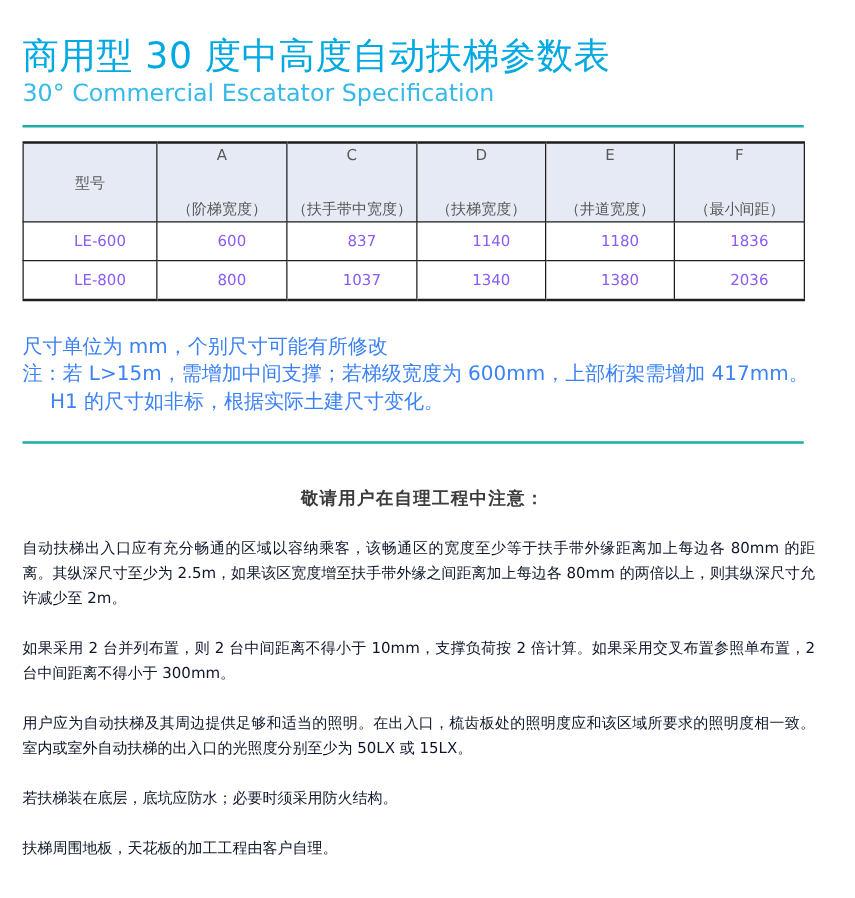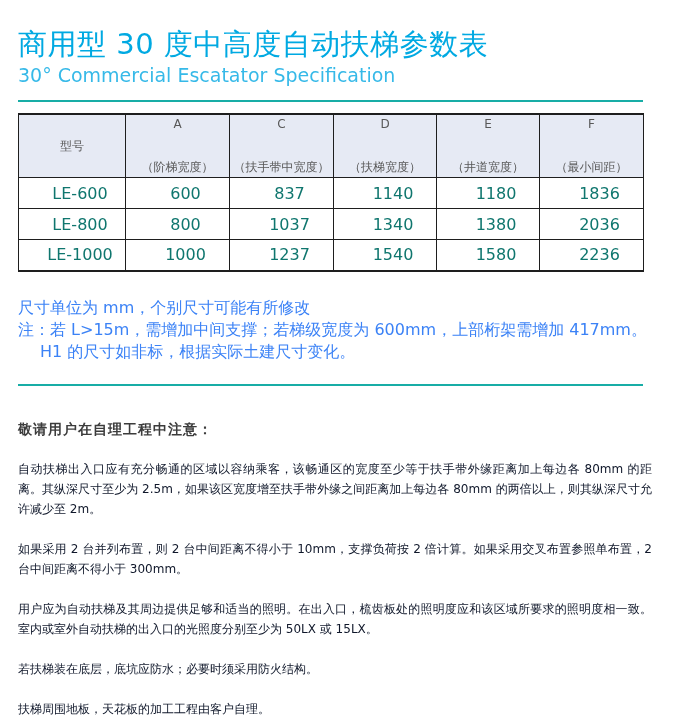--- a/index.html
+++ b/index.html
@@ -52,22 +52,22 @@
   table.spec thead th {
     background: #e6eaf4;
     border-top: 2px solid #1e1e1e;
     font-weight: 400;
     font-size: 12px;
     color: #585858;
   }
   table.spec tbody tr { height: 31px; }
   table.spec tbody tr:last-child td { border-bottom: 2px solid #1e1e1e; }
   table.spec td {
-    font-size: 16px;
-    color: #0f766e;
+    font-size: 12px;
+    color: #8b5cf6;
     padding-left: 16px;
   }
   .th-label { display: block; line-height: 19px; }
   .th-sub   { display: block; line-height: 19px; margin-top: 24px; }
   .th-sub:empty { display: none; }
   
   .table-notes {
     margin-top: 25px;
     font-size: 16px;
     color: #3b82f6;
@@ -76,20 +76,21 @@
   .note-row { display: flex; }
   .note-prefix { flex: 0 0 auto; }
   .note-indent { padding-left: 22px; }
   
   .notice-heading {
     margin-top: 35px;
     font-size: 14px;
     font-weight: 700;
     color: #3c3c3c;
     letter-spacing: 1px;
+    text-align: center;
   }
   .notice-paragraph {
     width: 634px;
     margin-top: 20px;
     font-size: 12px;
     color: #0f172a;
     line-height: 20px;
     text-align: justify;
   }
 </style>
@@ -150,28 +151,20 @@
         <td>1836</td>
       </tr>
       <tr>
         <td>LE-800</td>
         <td>800</td>
         <td>1037</td>
         <td>1340</td>
         <td>1380</td>
         <td>2036</td>
       </tr>
-      <tr>
-        <td>LE-1000</td>
-        <td>1000</td>
-        <td>1237</td>
-        <td>1540</td>
-        <td>1580</td>
-        <td>2236</td>
-      </tr>
     </tbody>
   </table>
 
   <div class="table-notes">
     <div>尺寸单位为 mm，个别尺寸可能有所修改</div>
     <div class="note-row">
       <span class="note-prefix">注：</span>
       <span>若 L&gt;15m，需增加中间支撑；若梯级宽度为 600mm，上部桁架需增加 417mm。</span>
     </div>
     <div class="note-indent">H1 的尺寸如非标，根据实际土建尺寸变化。</div>

